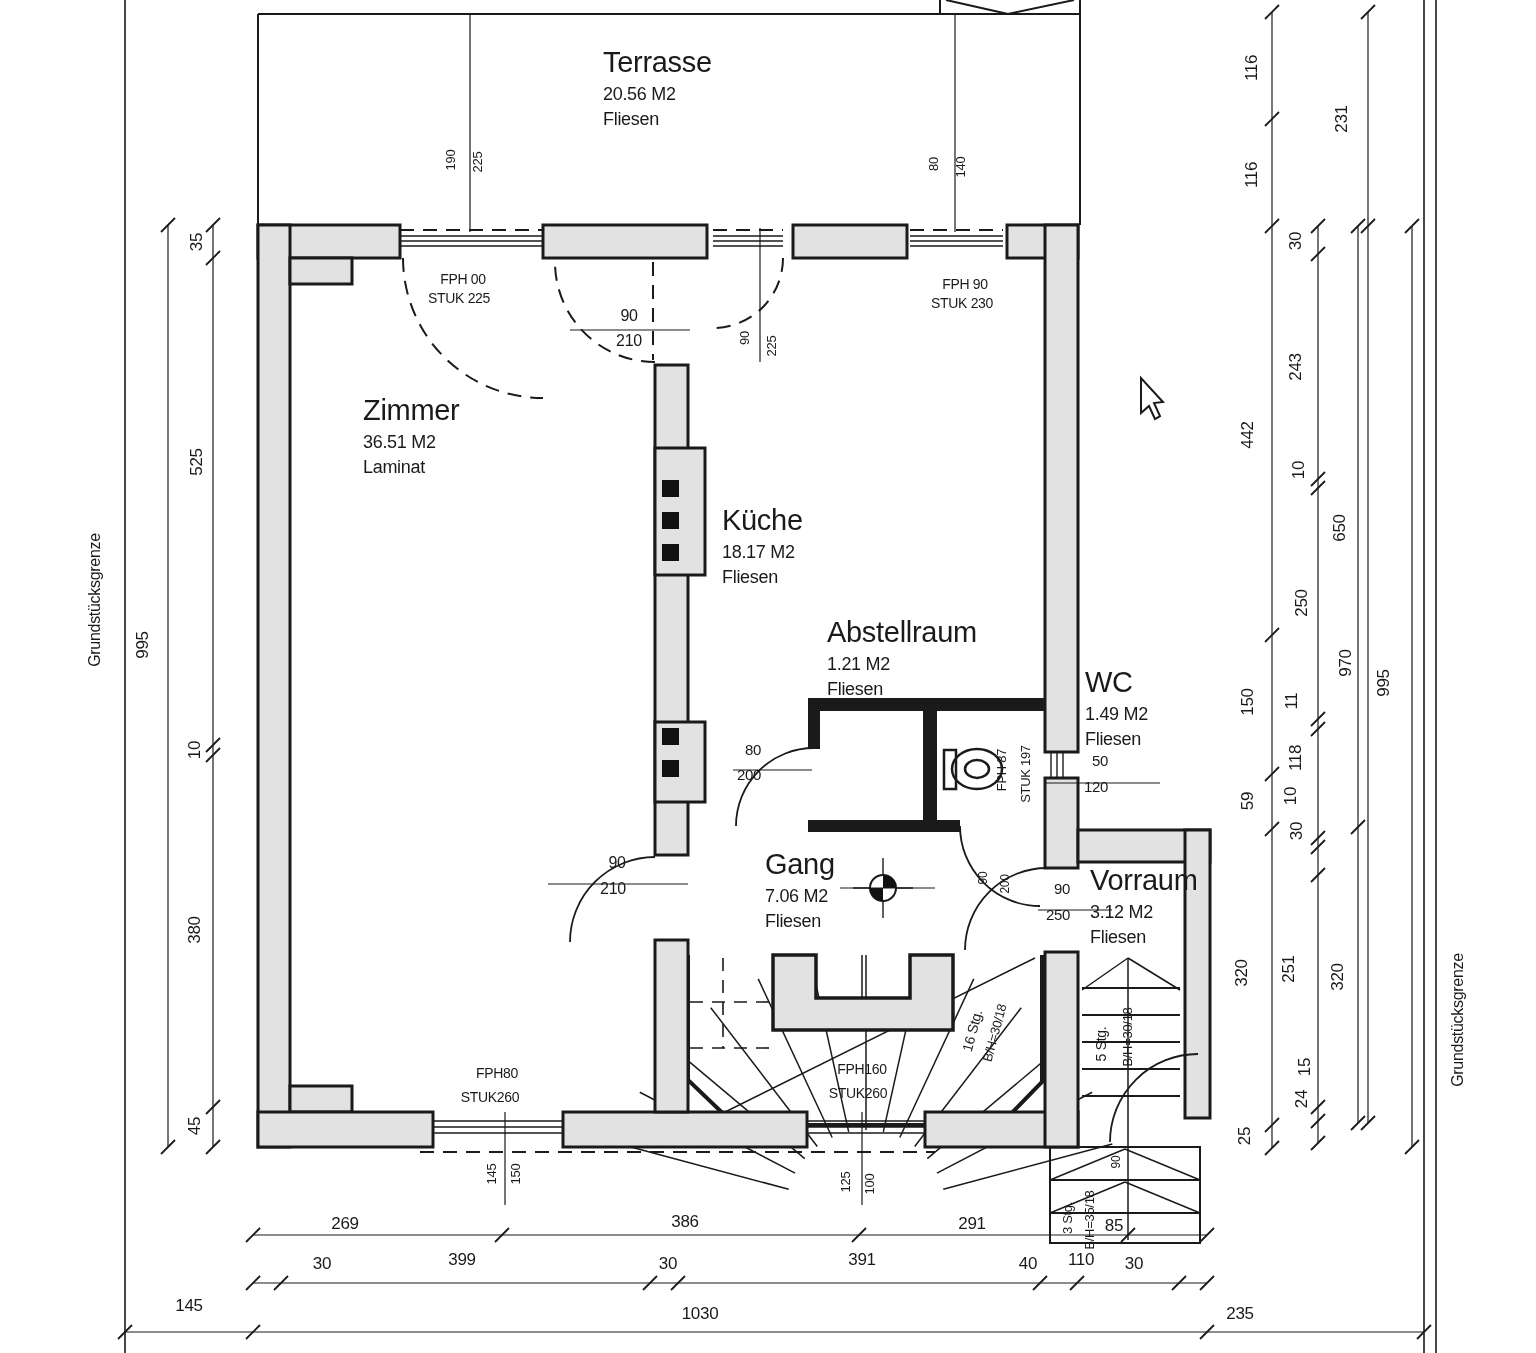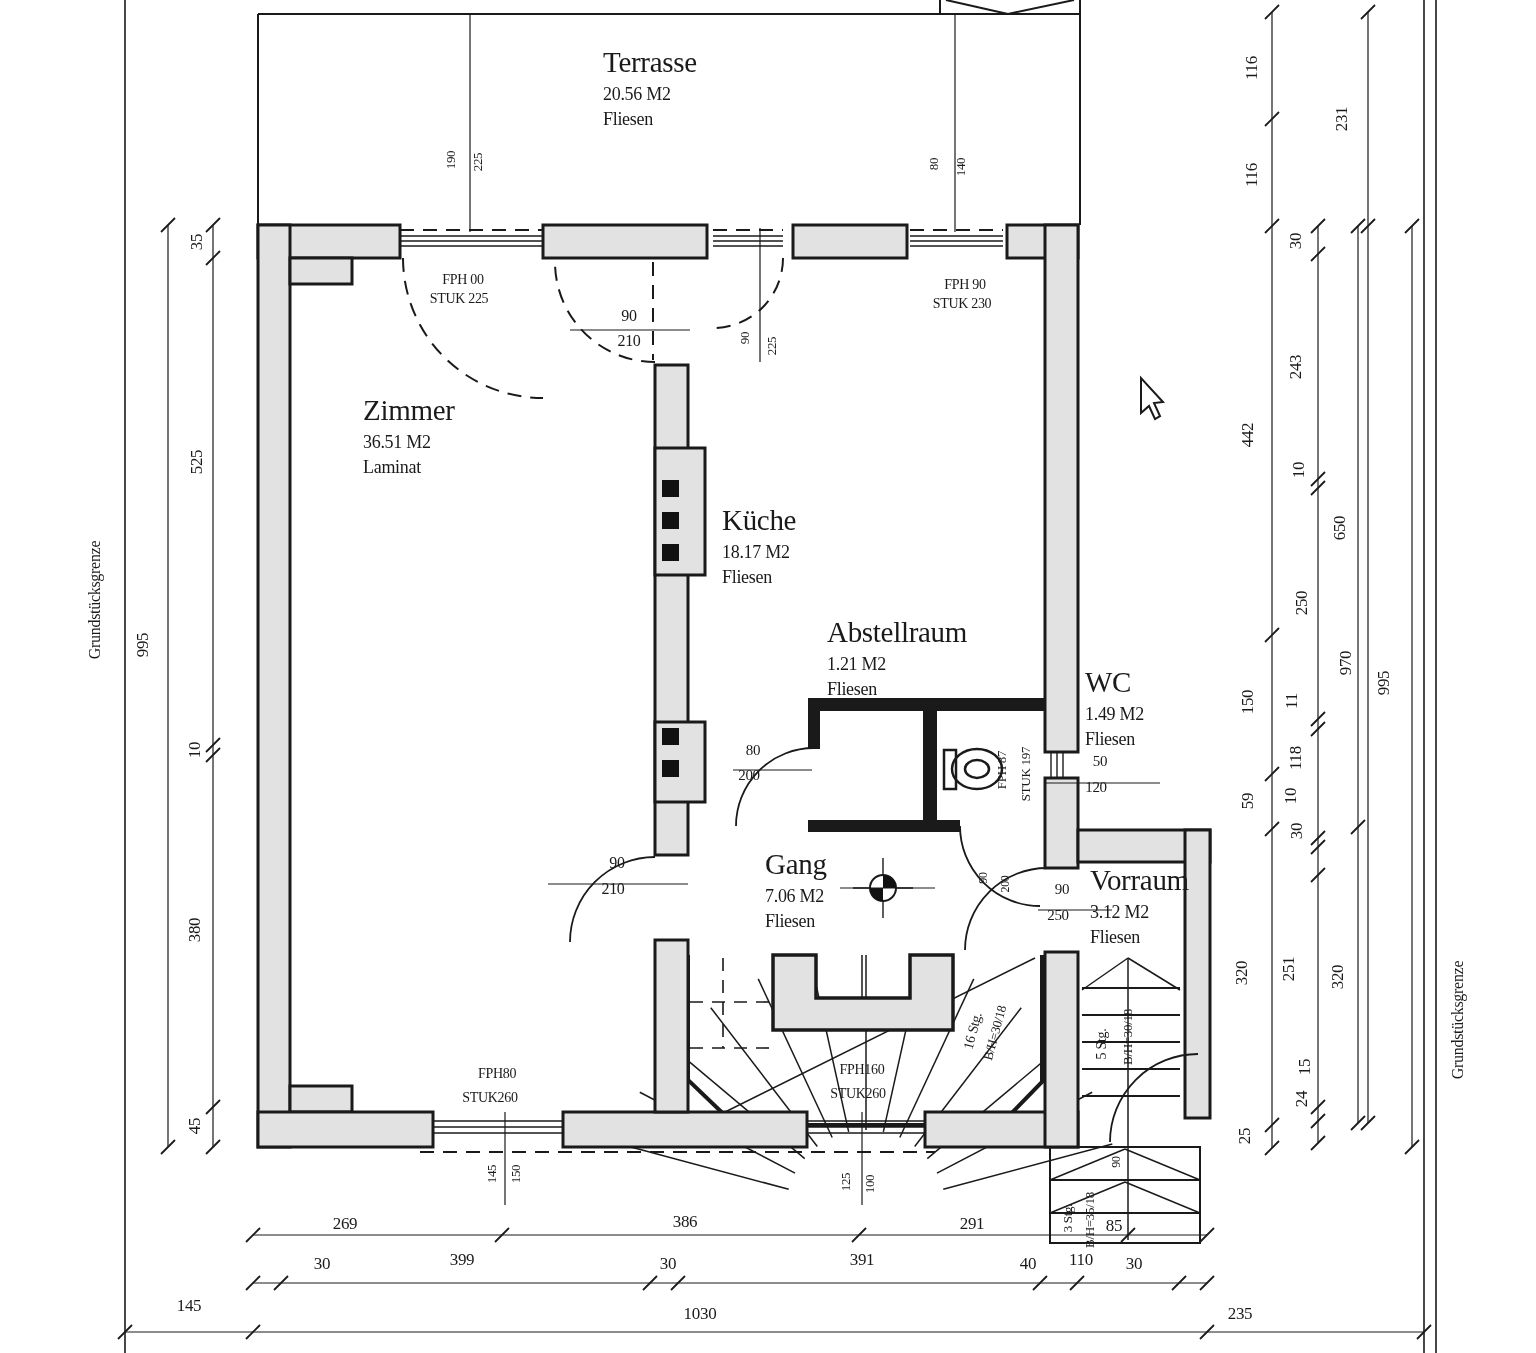--- a/index.html
+++ b/index.html
@@ -1,17 +1,17 @@
 <!DOCTYPE html>
 <html><head>
 <meta charset="utf-8">
 <style>
   html,body{margin:0;padding:0;background:#fff;}
   #plan-wrap{position:relative;width:1496px;height:1353px;background:#ffffff;overflow:hidden;
-             font-family:Liberation Serif, serif;}
+             font-family:Liberation Sans, sans-serif;}
   svg text{fill:#1a1a1a;letter-spacing:-0.3px;}
   .room-name{font-size:29px;}
   .room-sub{font-size:18px;}
 </style>
 </head>
 <body>
 
 <div id="plan-wrap">
 <svg id="plan-svg" width="1536" height="1353" viewBox="0 0 1536 1353">
 

